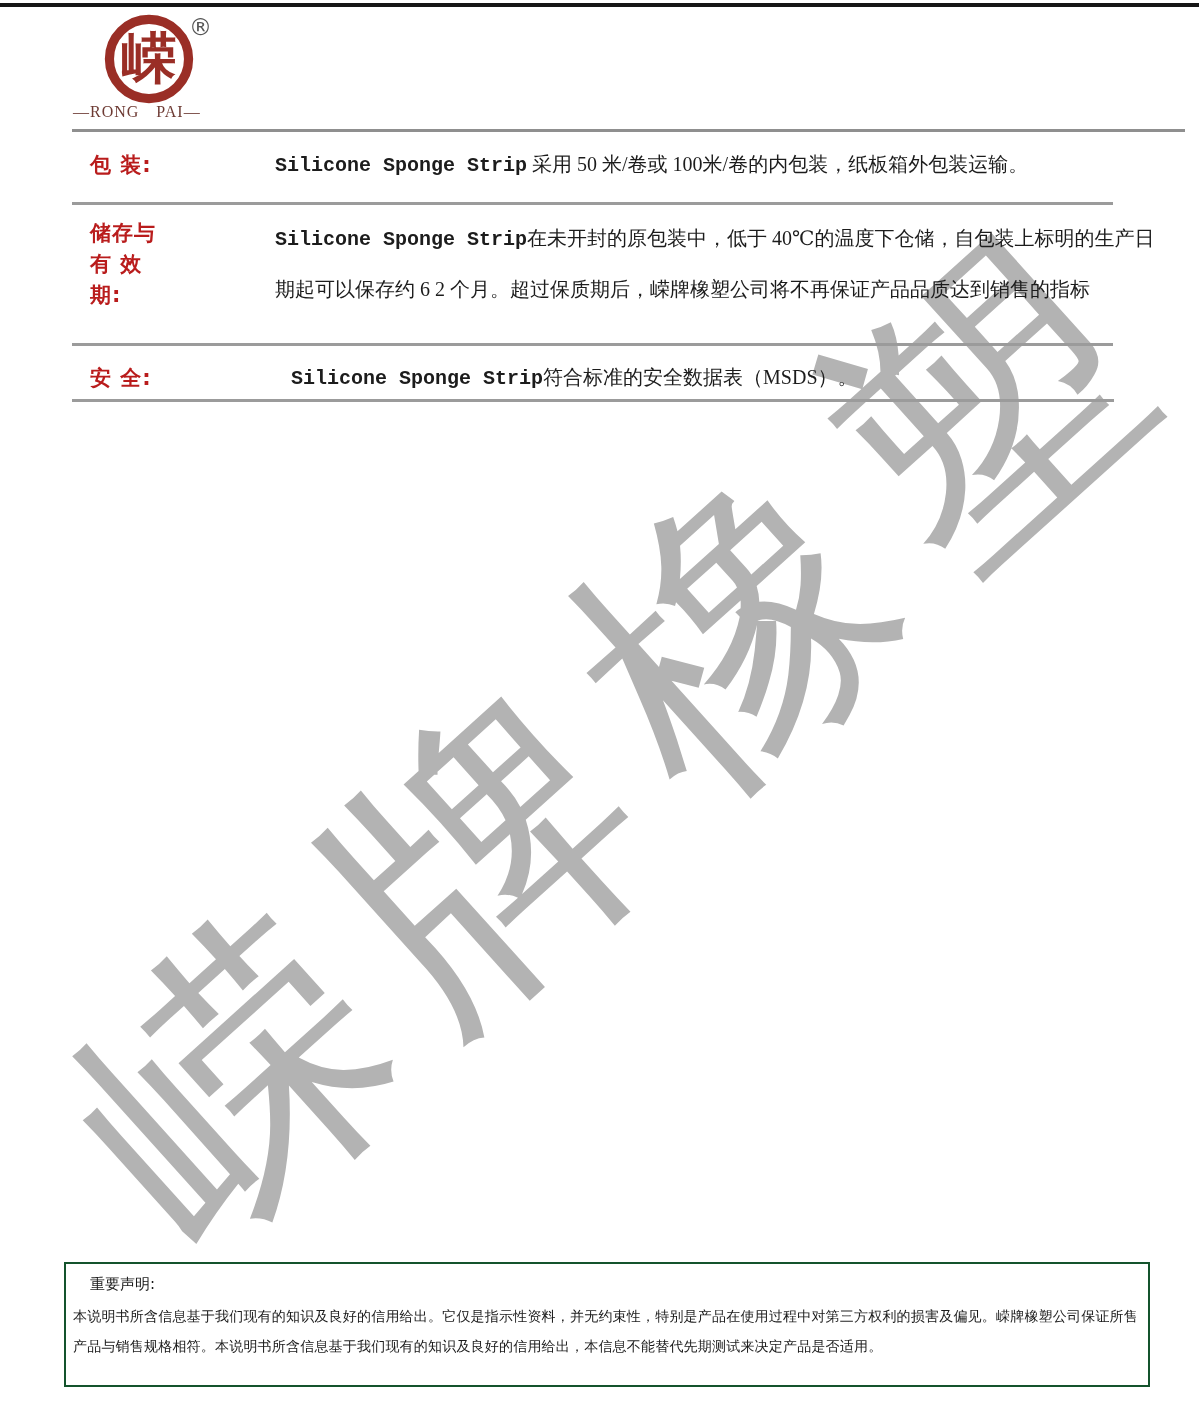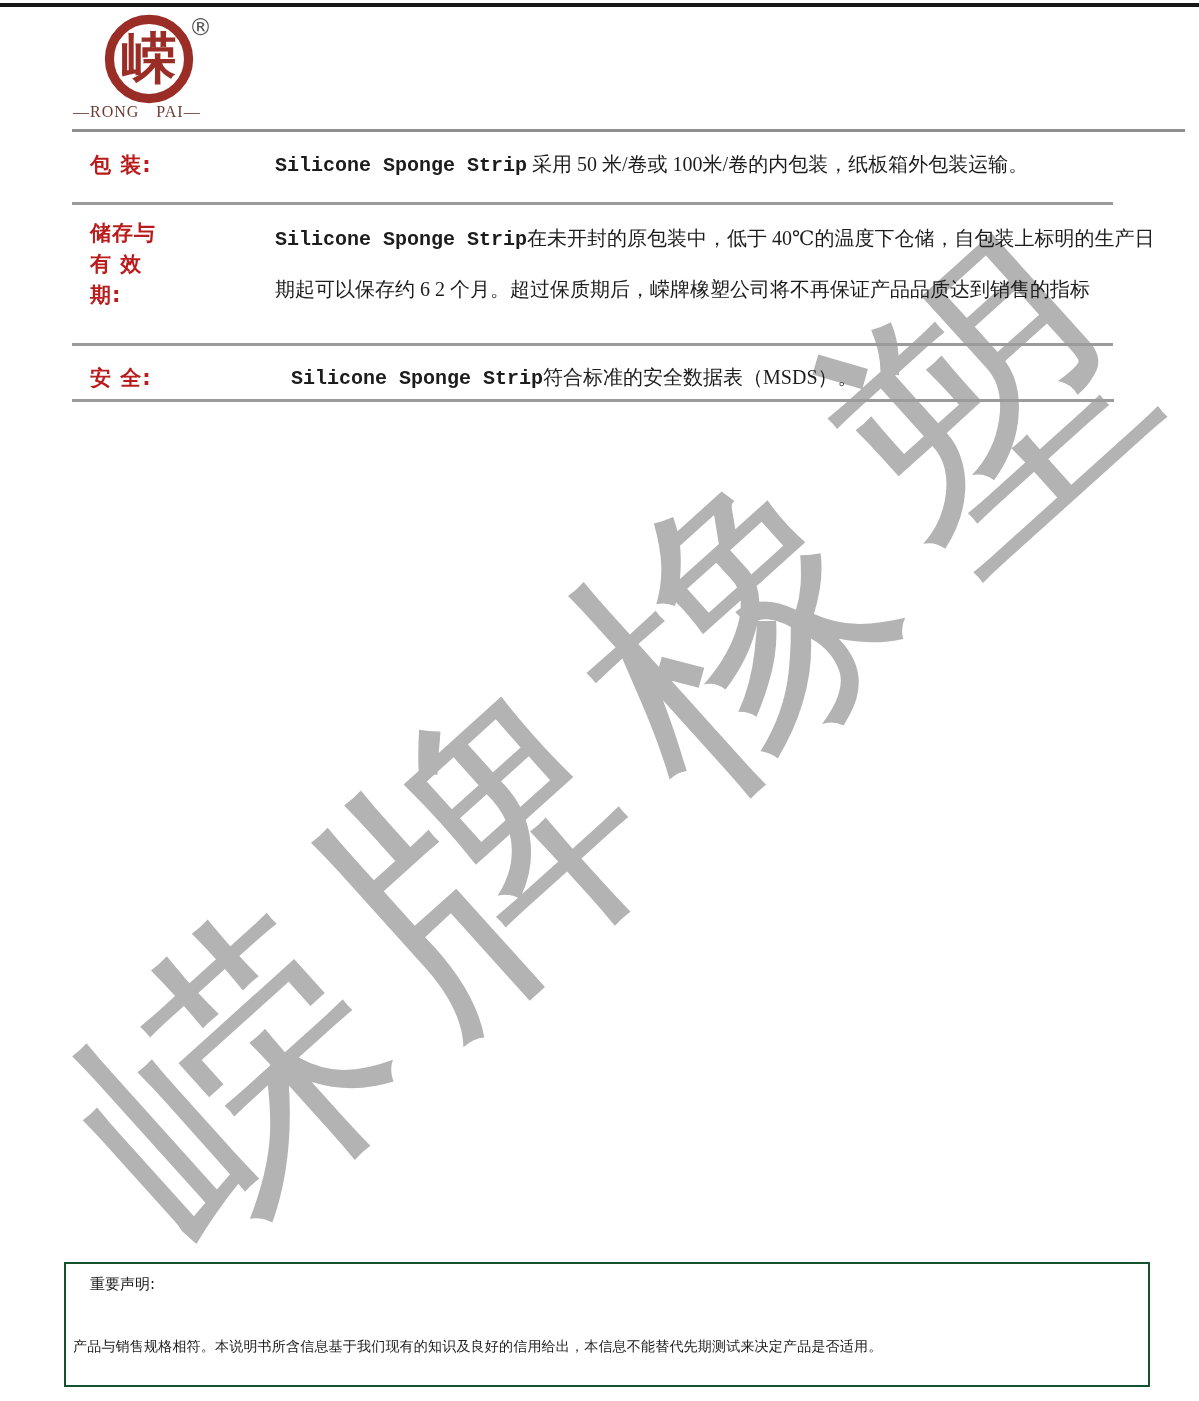--- a/index.html
+++ b/index.html
@@ -116,16 +116,17 @@
 
   <div class="abs row-label lbl-3 fg">
     <div>安 全:</div>
   </div>
   <div class="abs row-text txt-3 fg">
     <span class="prod">Silicone Sponge Strip</span><span>符合标准的安全数据表（MSDS）。</span>
   </div>
 
   <div class="abs disc-box fg">
     <div class="disc-title">重要声明:</div>
+    <div class="disc-line l1">本说明书所含信息基于我们现有的知识及良好的信用给出。它仅是指示性资料，并无约束性，特别是产品在使用过程中对第三方权利的损害及偏见。嵘牌橡塑公司保证所售</div>
     <div class="disc-line l2">产品与销售规格相符。本说明书所含信息基于我们现有的知识及良好的信用给出，本信息不能替代先期测试来决定产品是否适用。</div>
   </div>
 
 </div>
 
 </body></html>

